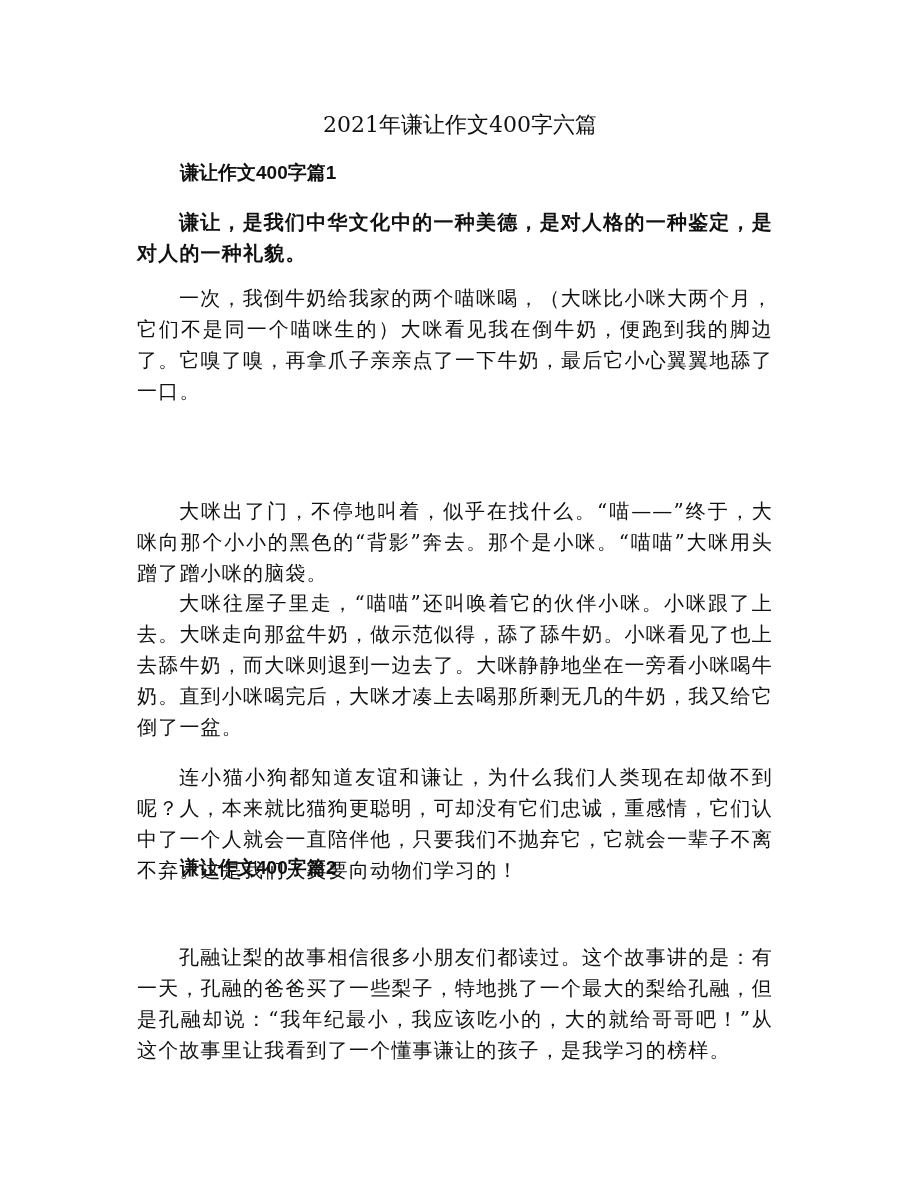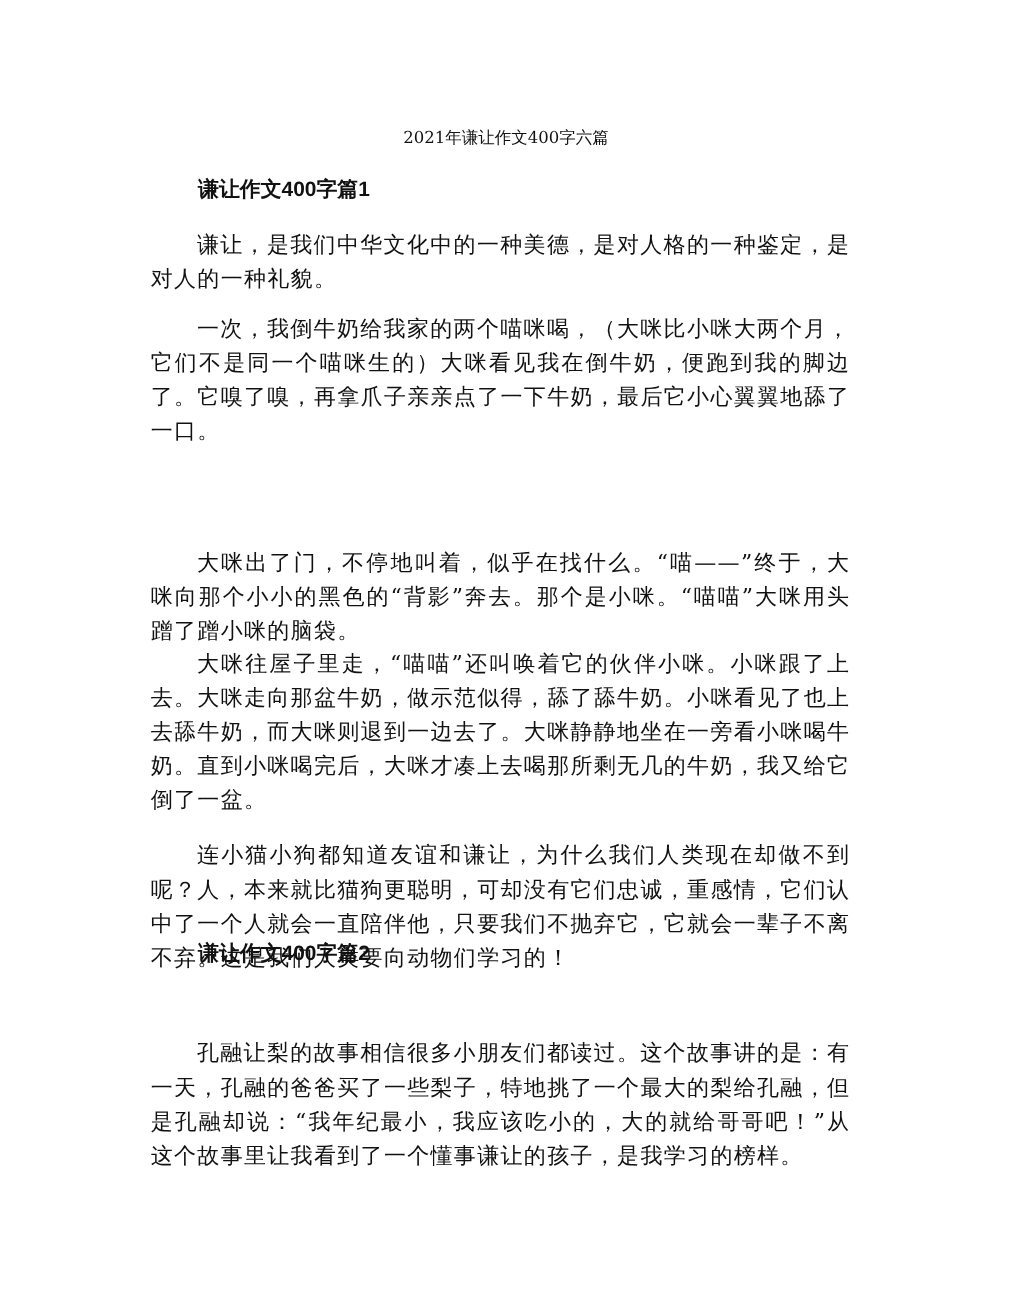--- a/index.html
+++ b/index.html
@@ -21,21 +21,21 @@
       top: 0;
       width: 920px;
       height: 1191px;
     }
     .doc-title {
       position: absolute;
       top: 112px;
       left: 0;
       width: 920px;
       text-align: center;
-      font-size: 15px;
+      font-size: 22px;
       line-height: 26px;
       letter-spacing: 0px;
     }
     .section-heading {
       position: absolute;
       left: 180px;
       font-size: 19px;
       line-height: 26px;
       font-weight: bold;
       font-family: Liberation Sans, sans-serif;
@@ -55,21 +55,21 @@
   </style>
 </head>
 <body>
 
 <div class="page">
 
   <div class="doc-title">2021年谦让作文400字六篇</div>
 
   <div class="section-heading" style="top:160px;">谦让作文400字篇1</div>
 
-  <p class="para" style="top:207px;">谦让，是我们中华文化中的一种美德，是对人格的一种鉴定，是对人的一种礼貌。</p>
+  <p class="para" style="top:207px;font-weight:bold;">谦让，是我们中华文化中的一种美德，是对人格的一种鉴定，是对人的一种礼貌。</p>
   <p class="para" style="top:283px;">一次，我倒牛奶给我家的两个喵咪喝，（大咪比小咪大两个月，它们不是同一个喵咪生的）大咪看见我在倒牛奶，便跑到我的脚边了。它嗅了嗅，再拿爪子亲亲点了一下牛奶，最后它小心翼翼地舔了一口。</p>
   <p class="para" style="top:588px;">大咪往屋子里走，“喵喵”还叫唤着它的伙伴小咪。小咪跟了上去。大咪走向那盆牛奶，做示范似得，舔了舔牛奶。小咪看见了也上去舔牛奶，而大咪则退到一边去了。大咪静静地坐在一旁看小咪喝牛奶。直到小咪喝完后，大咪才凑上去喝那所剩无几的牛奶，我又给它倒了一盆。</p>
   <p class="para" style="top:496px;">大咪出了门，不停地叫着，似乎在找什么。“喵——”终于，大咪向那个小小的黑色的“背影”奔去。那个是小咪。“喵喵”大咪用头蹭了蹭小咪的脑袋。</p>
   <p class="para" style="top:762px;">连小猫小狗都知道友谊和谦让，为什么我们人类现在却做不到呢？人，本来就比猫狗更聪明，可却没有它们忠诚，重感情，它们认中了一个人就会一直陪伴他，只要我们不抛弃它，它就会一辈子不离不弃。这是我们人类要向动物们学习的！</p>
 
   <div class="section-heading" style="top:855px;">谦让作文400字篇2</div>
 
   <p class="para" style="top:942px;">孔融让梨的故事相信很多小朋友们都读过。这个故事讲的是：有一天，孔融的爸爸买了一些梨子，特地挑了一个最大的梨给孔融，但是孔融却说：“我年纪最小，我应该吃小的，大的就给哥哥吧！”从这个故事里让我看到了一个懂事谦让的孩子，是我学习的榜样。</p>
 
 </div>

